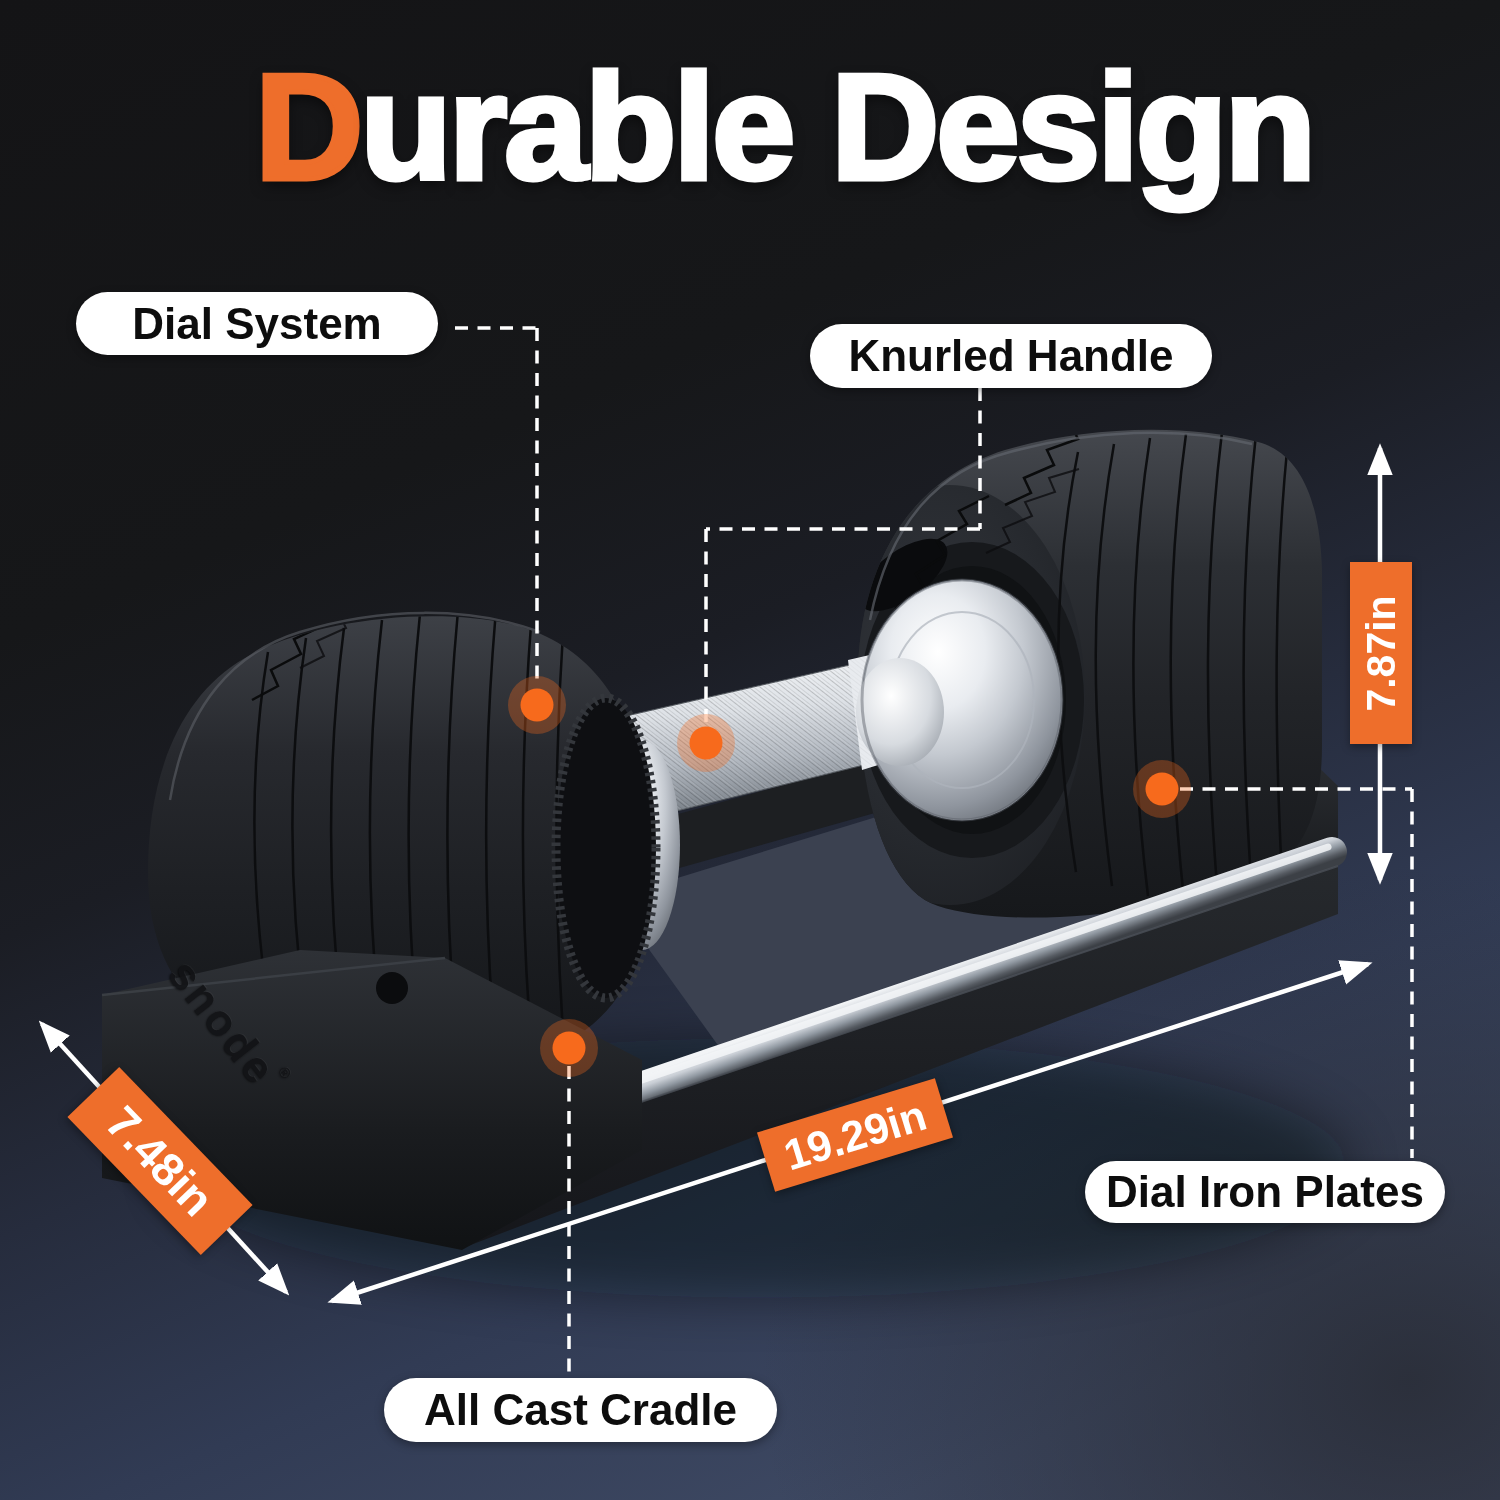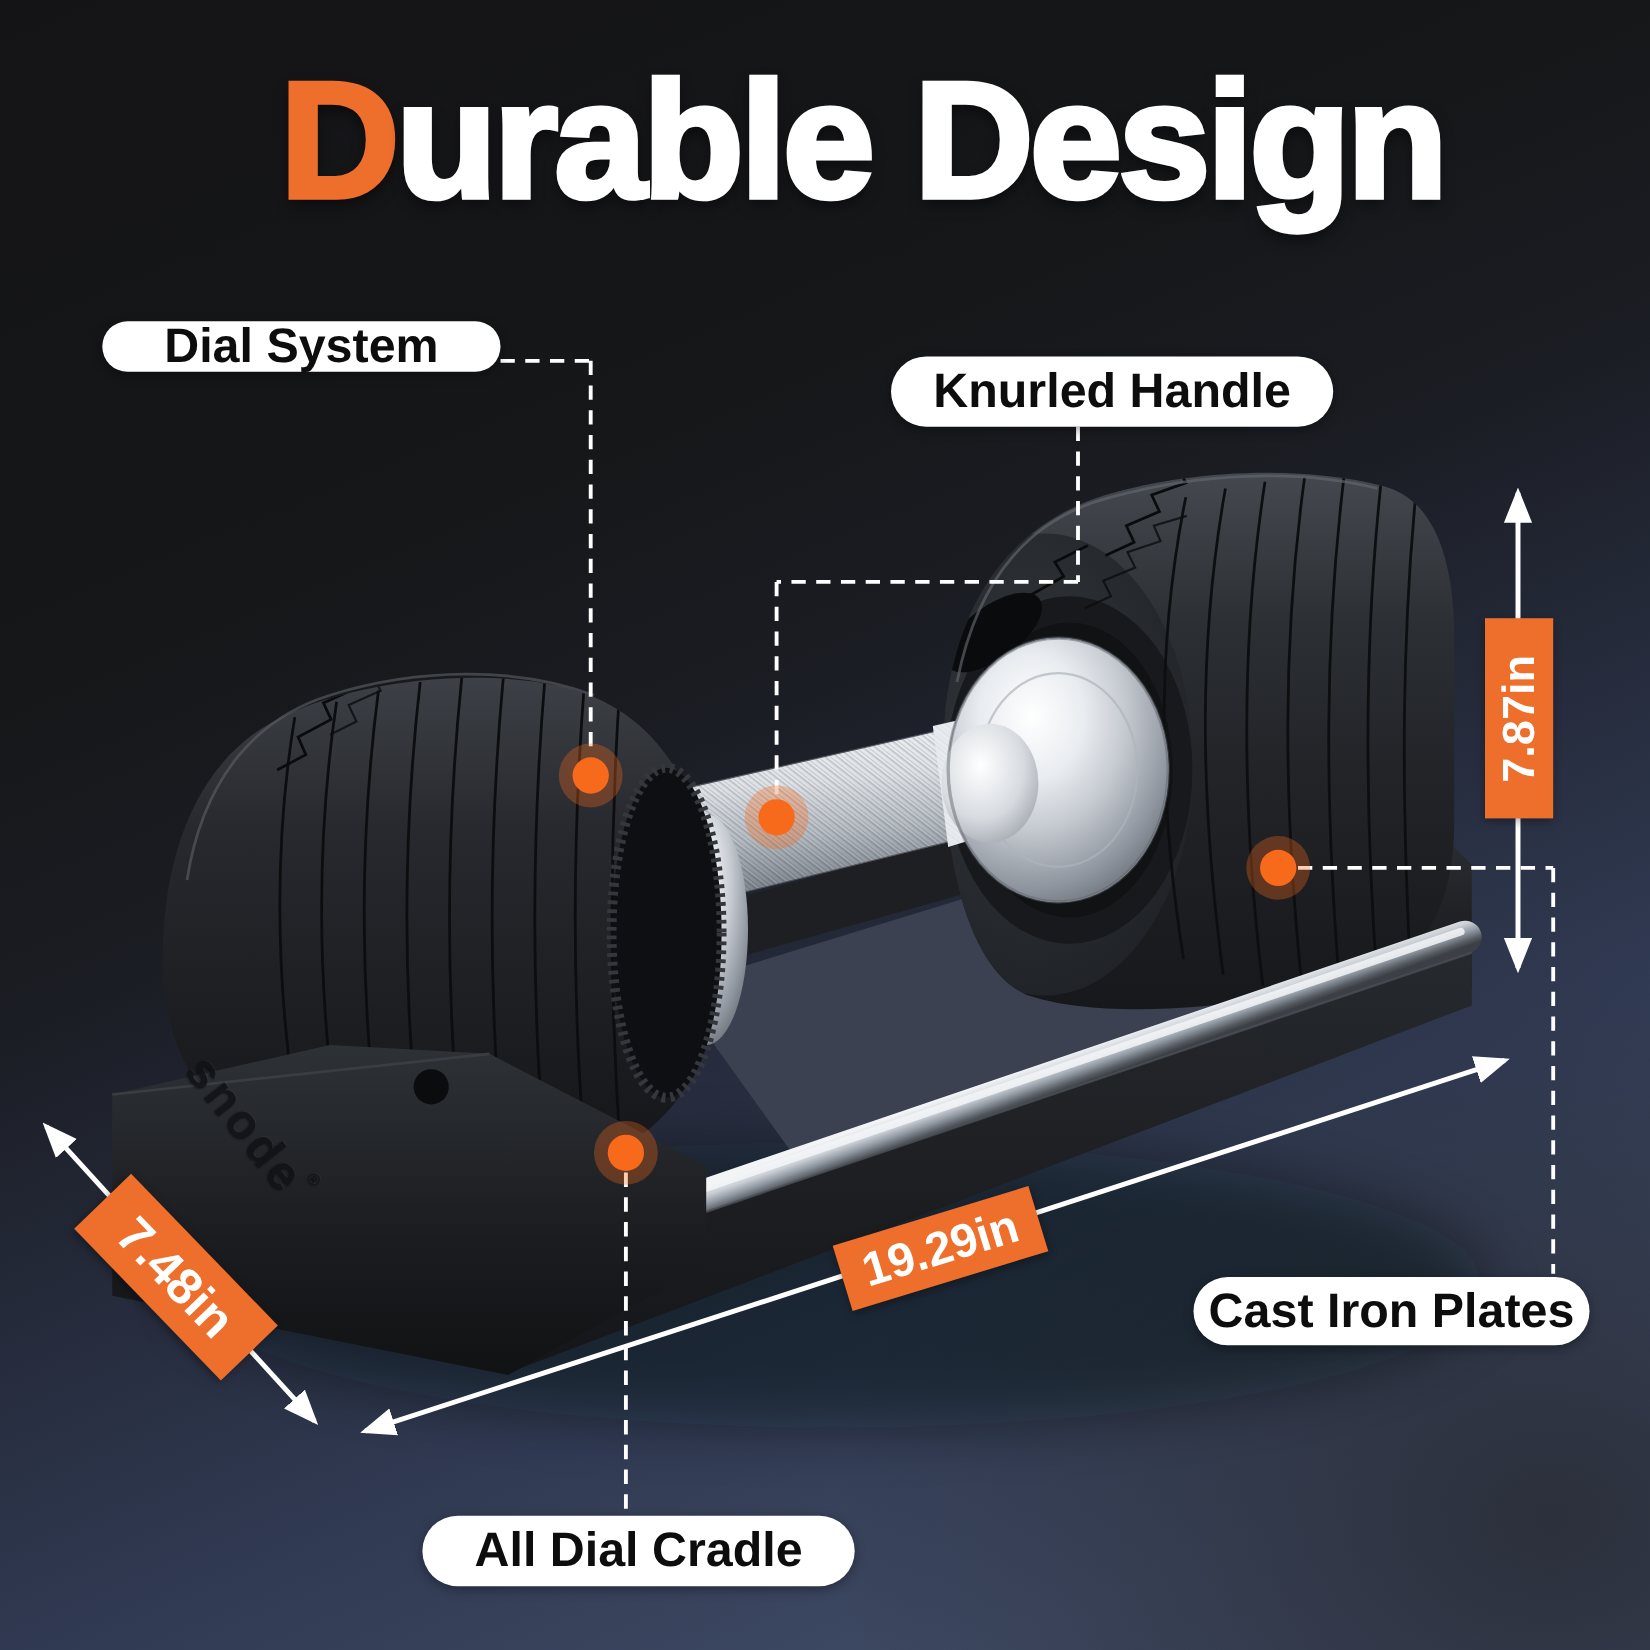--- a/index.html
+++ b/index.html
@@ -24,21 +24,21 @@
   }
   .title .accent{color:#EE6E2B;-webkit-text-stroke:5px #EE6E2B;}
 
   
   .pill{
     background:#fff;border-radius:36px;color:#0d0d0d;
     display:flex;align-items:center;justify-content:center;
     font-weight:700;font-size:44px;white-space:nowrap;
     box-shadow:0 3px 10px rgba(0,0,0,.35);
   }
-  .pill-dial{left:93px;top:292px;width:362px;height:46px;}
+  .pill-dial{left:76px;top:292px;width:362px;height:63px;}
   .pill-knurled{left:810px;top:324px;width:402px;height:64px;justify-content:center;}
   .pill-cast{left:1085px;top:1161px;width:360px;height:62px;}
   .pill-cradle{left:384px;top:1378px;width:393px;height:64px;}
 
   
   .dimtag{
     background:#EE6E2B;color:#fff;font-weight:700;
     display:flex;align-items:center;justify-content:center;
     box-shadow:0 3px 8px rgba(0,0,0,.35);white-space:nowrap;
   }
@@ -255,24 +255,24 @@
 
   <div class="abs title"><span class="accent">D</span><span>urable Design</span></div>
 
   <div class="abs pill pill-dial">
     <span>Dial System</span>
   </div>
   <div class="abs pill pill-knurled">
     <span>Knurled Handle</span>
   </div>
   <div class="abs pill pill-cast">
-    <span>Cast Iron Plates</span>
+    <span>Dial Iron Plates</span>
   </div>
   <div class="abs pill pill-cradle">
-    <span>All Dial Cradle</span>
+    <span>All Cast Cradle</span>
   </div>
 
   <div class="abs dimtag dim-h">
     <span class="rot">7.87in</span>
   </div>
   <div class="abs dimtag dim-l">
     <span>19.29in</span>
   </div>
   <div class="abs dimtag dim-w">
     <span>7.48in</span>

